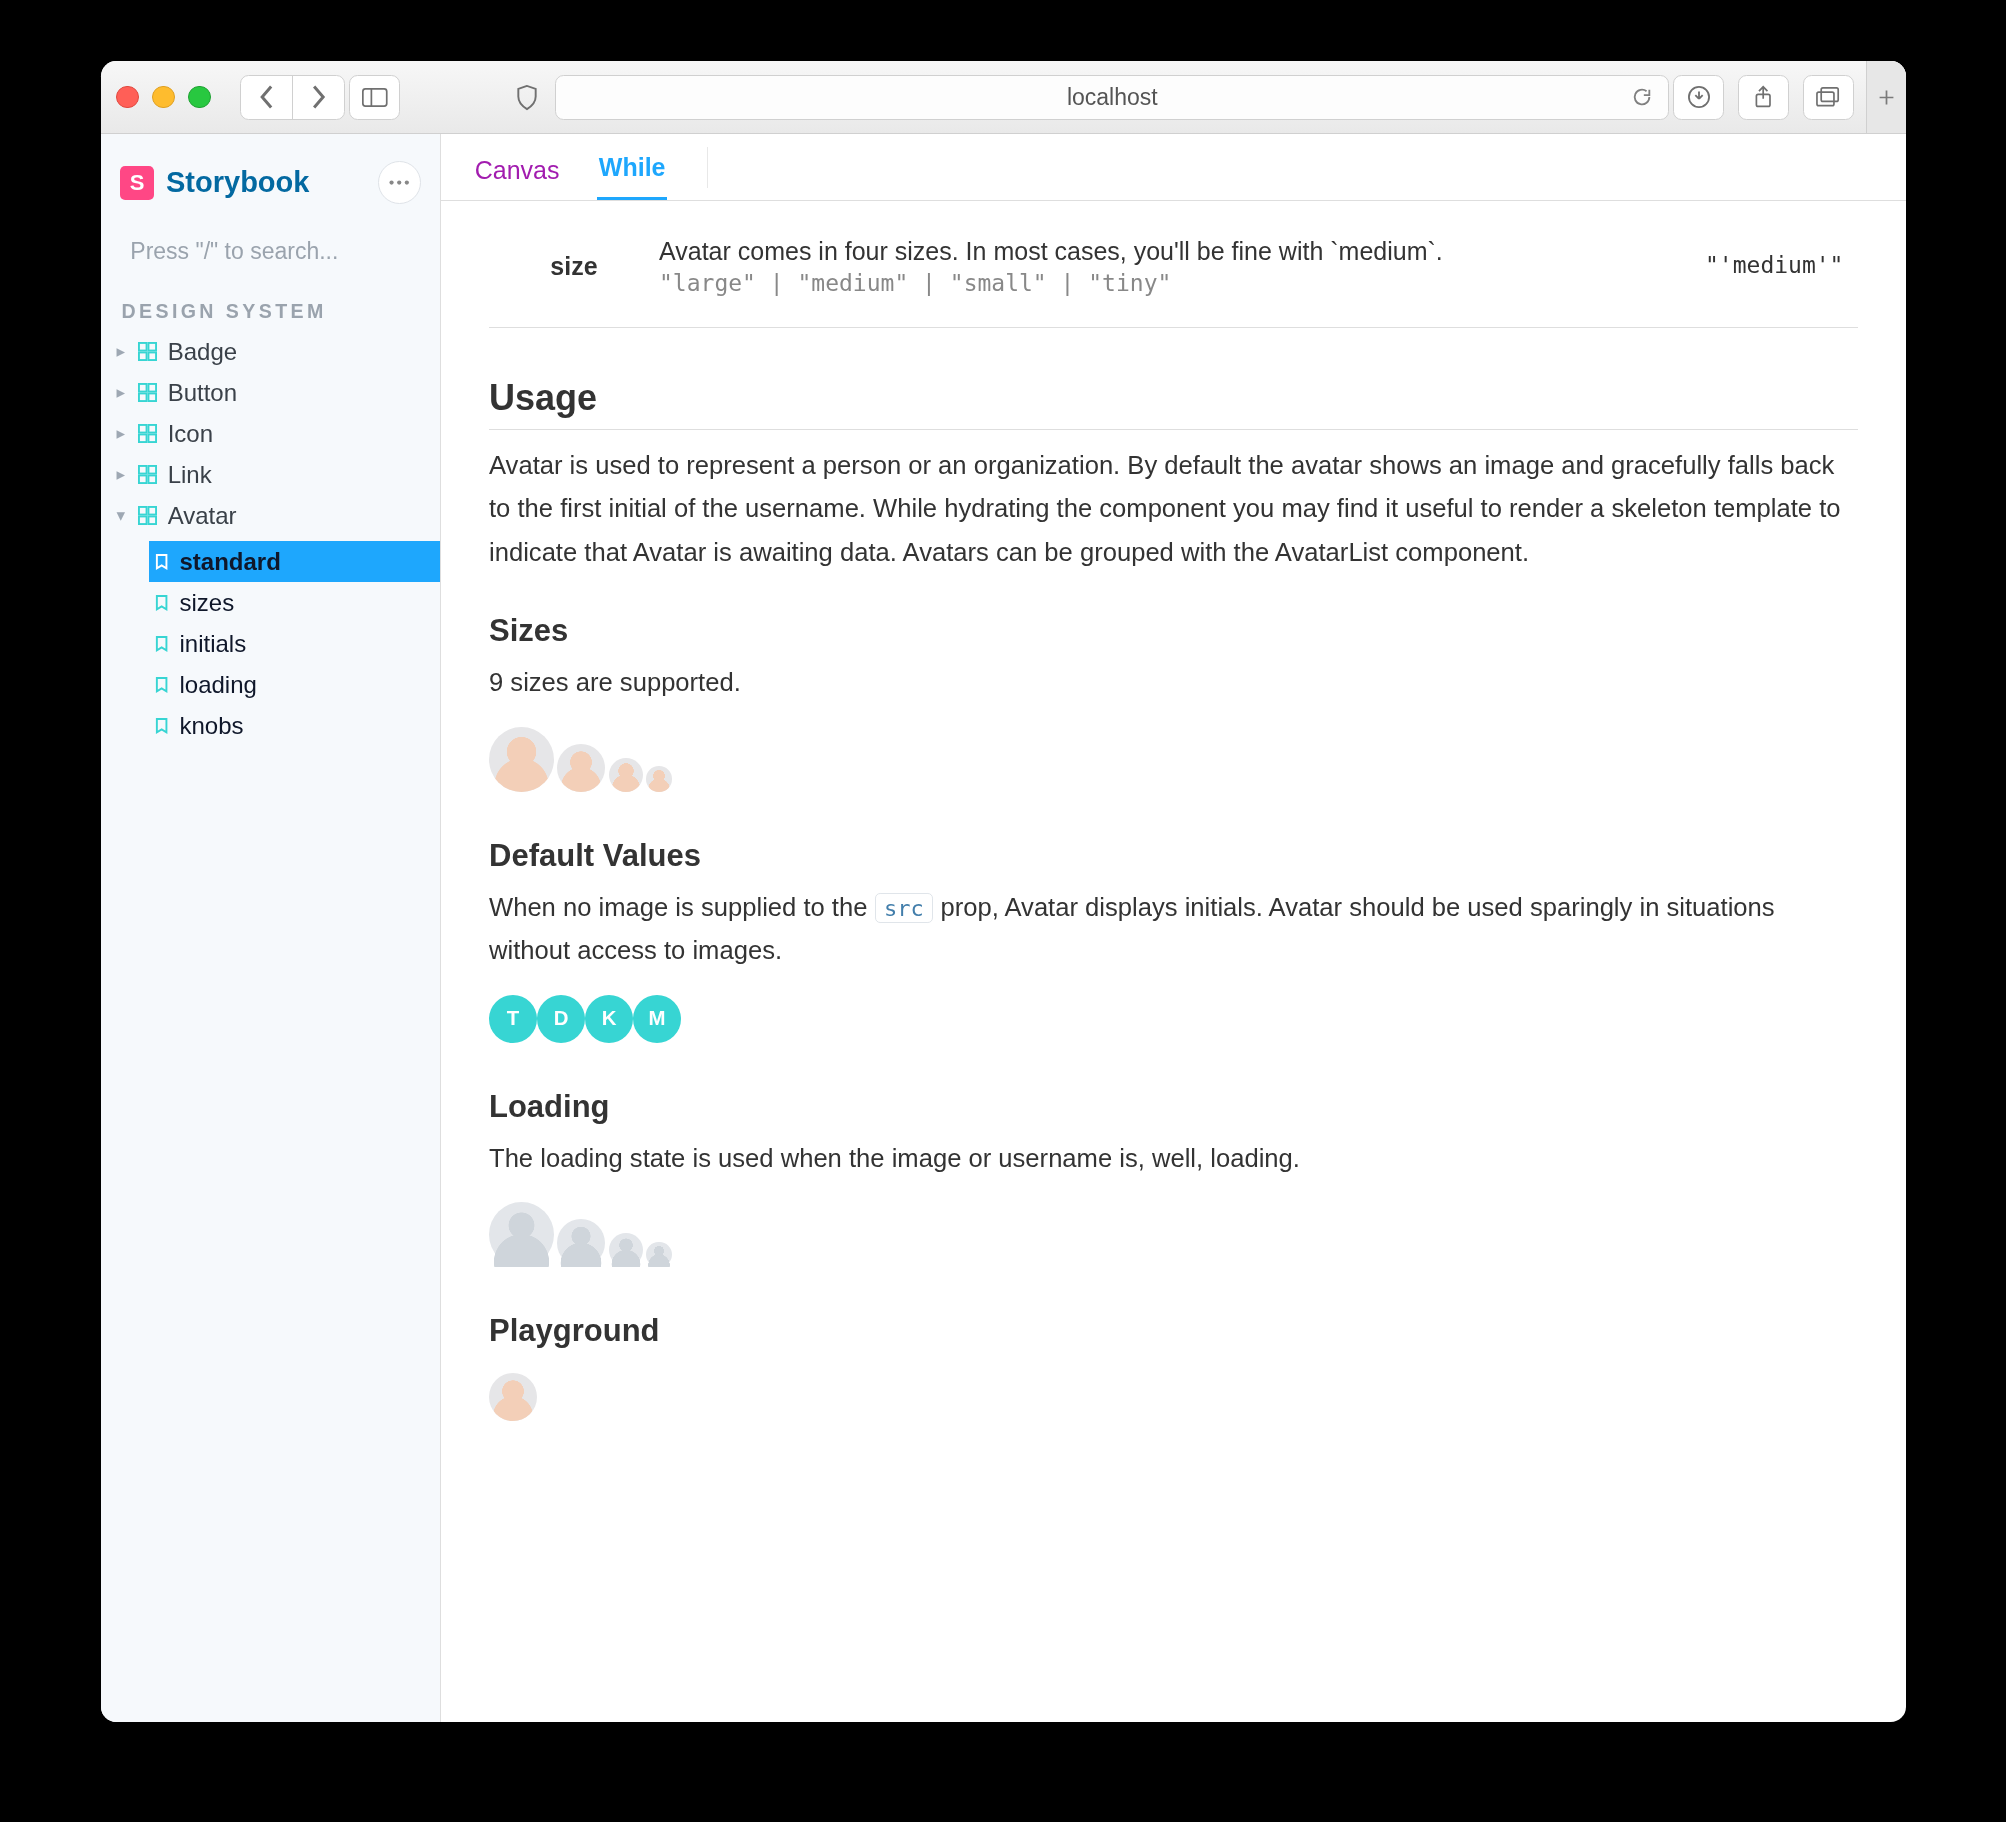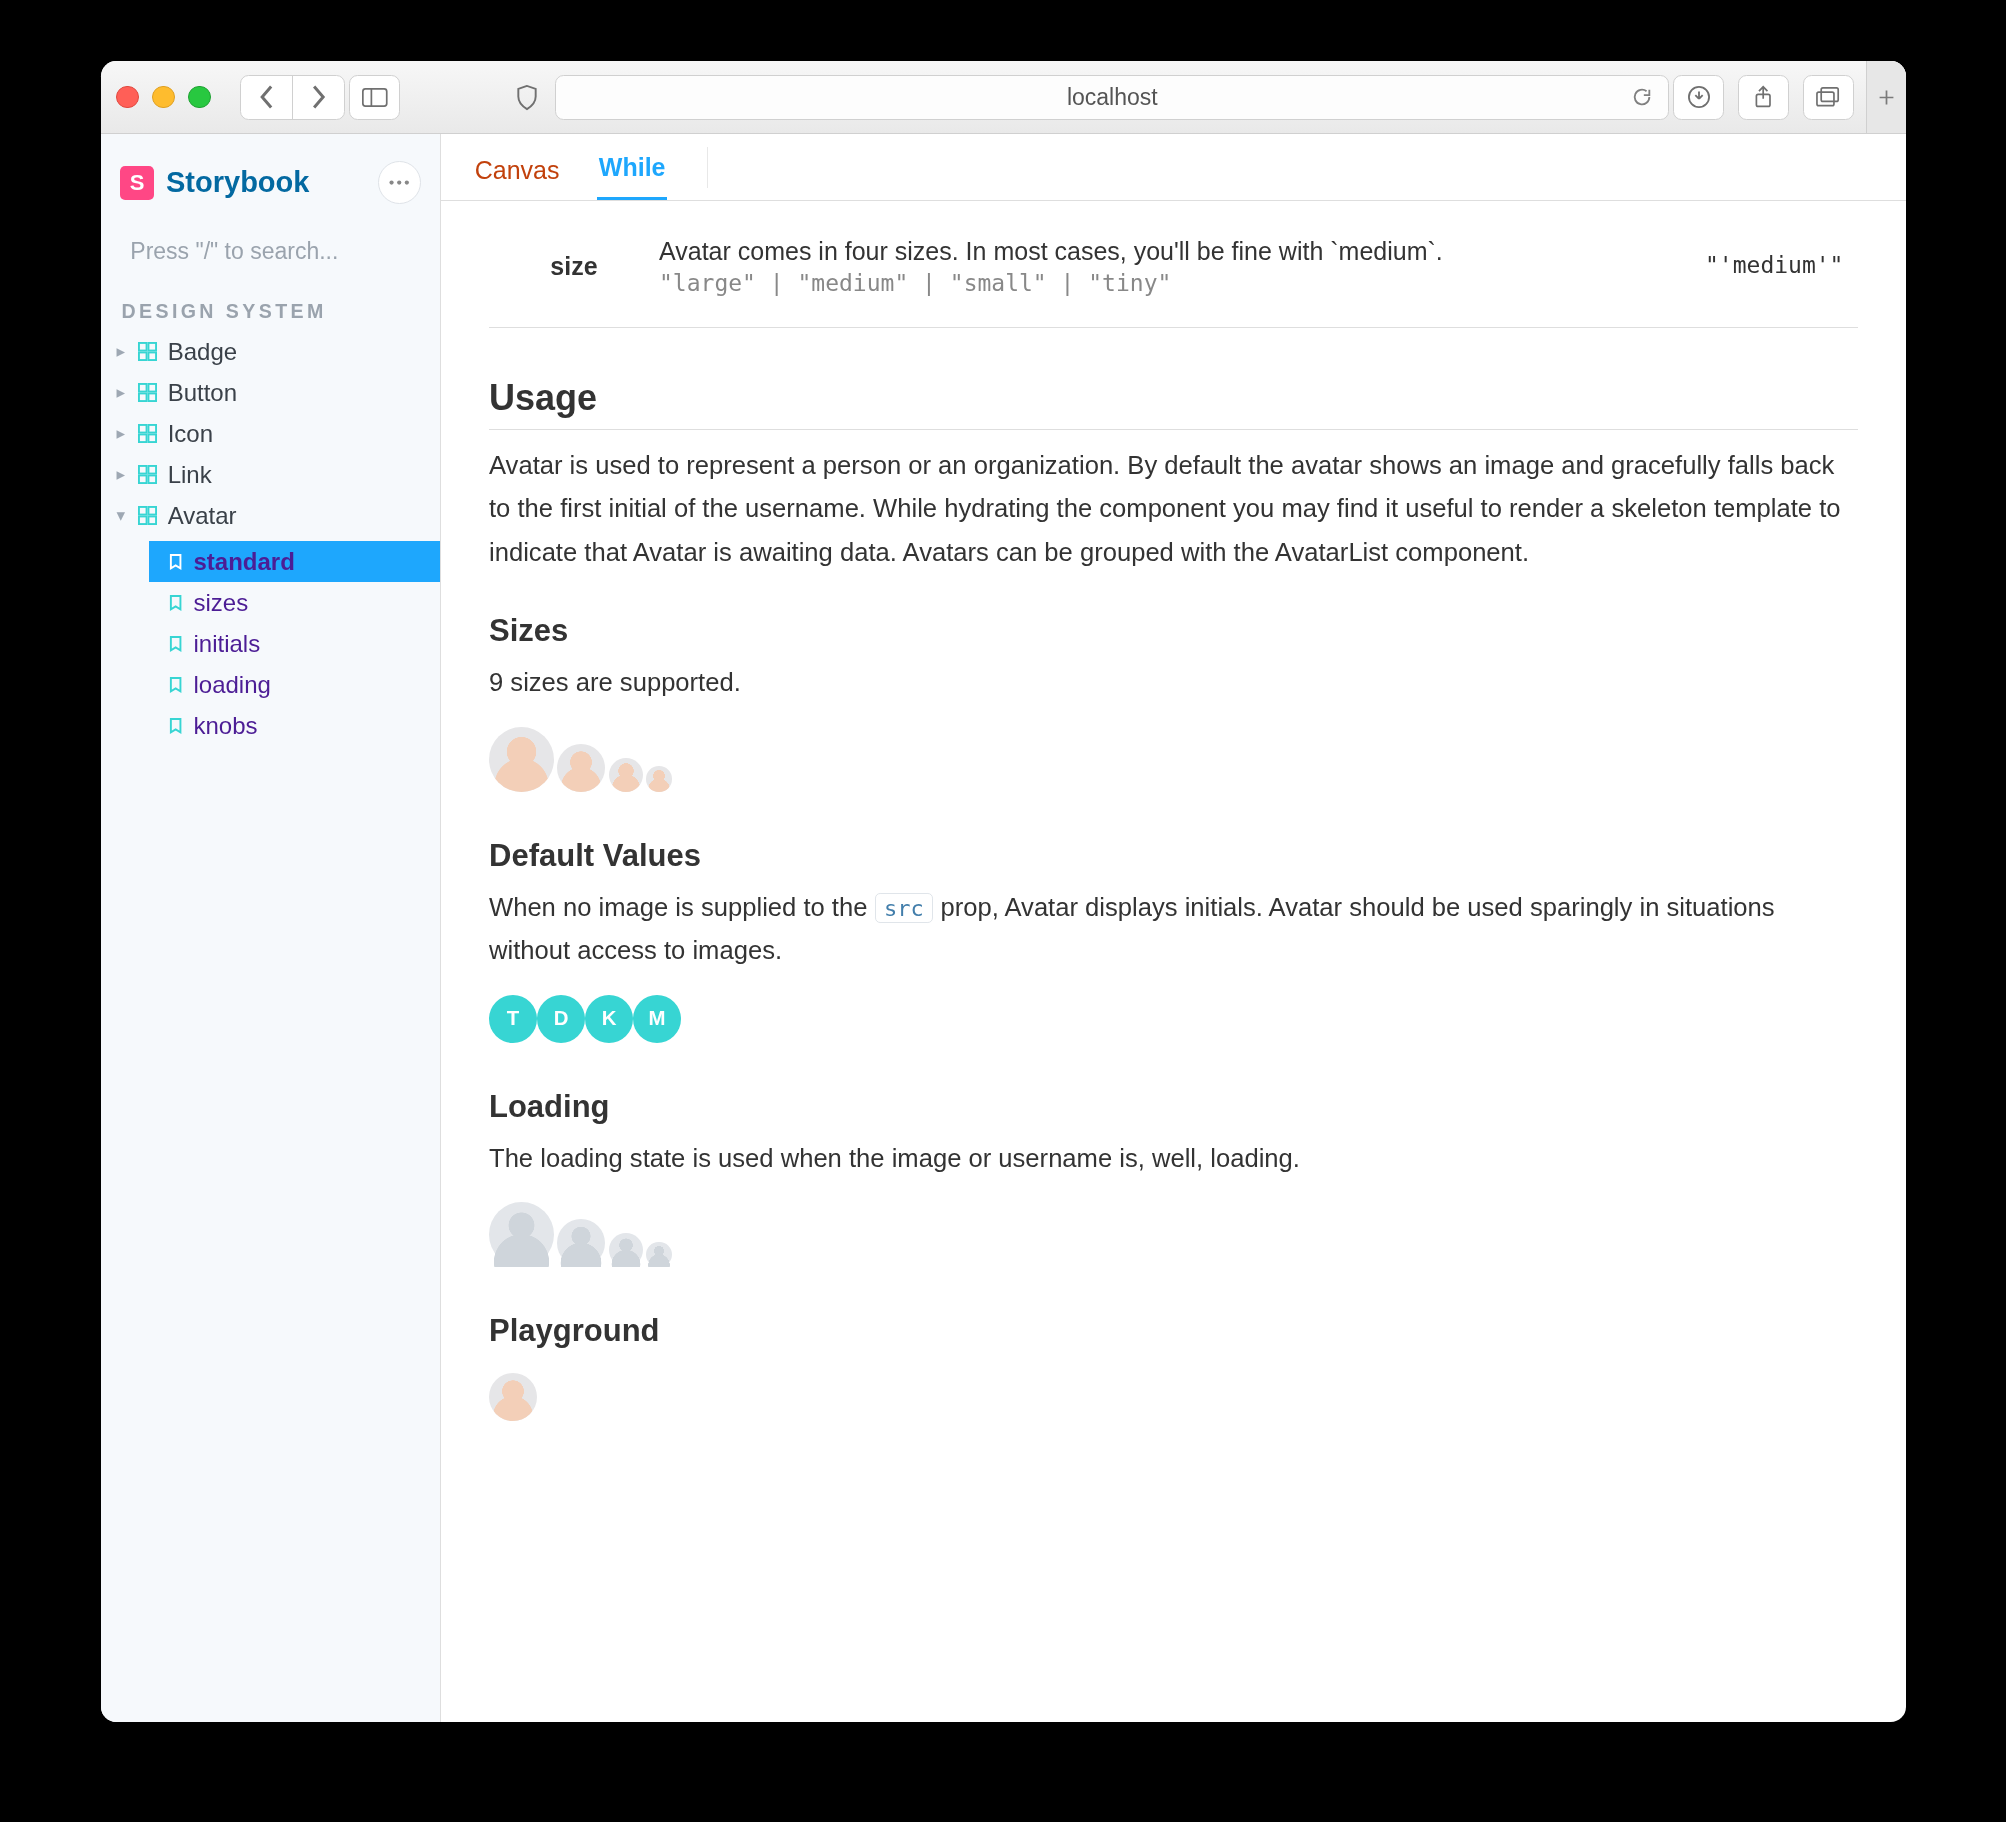--- a/index.html
+++ b/index.html
@@ -61,26 +61,26 @@
   .sb-search input::placeholder{color:#9aa3ad;}
   .sb-section{padding:8.5px 0 3.4px 20.4px;color:#9aa3ad;font-size:19.6px;letter-spacing:3.4px;font-weight:700;}
   .tree{list-style:none;margin:0;padding:5.1px 0;}
   .tree li{list-style:none;}
   .node{display:flex;align-items:center;height:41px;gap:10.2px;padding-left:12px;color:#3a4149;cursor:pointer;}
   .node .caret{width:15.3px;text-align:center;color:#9ea8b3;font-size:17px;}
   .node .comp-ico{width:19px;height:19px;color:var(--component);}
   .node.active{background:var(--accent);color:#fff;font-weight:700;}
   .node .story-ico{width:15.3px;height:15.3px;color:var(--component);}
   .children{padding-left:48px;}
-  .children .node{padding-left:19px;color:#4c1d95;}
+  .children .node{padding-left:5px;color:#0f172a;}
   .children .node.active .story-ico{color:#fff;}
   
   .main{flex:1;display:flex;flex-direction:column;min-width:0;}
   .tabs{height:66px;border-bottom:0.9px solid var(--border);display:flex;align-items:flex-end;padding:0 32px;position:relative;}
-  .tab{padding:15.3px 1.7px;font-size:25px;color:#c2410c;margin-right:36px;cursor:pointer;}
+  .tab{padding:15.3px 1.7px;font-size:25px;color:#a21caf;margin-right:36px;cursor:pointer;}
   .tab.active{color:var(--accent);font-weight:600;border-bottom:3.4px solid var(--accent);}
   .tab-div{width:0.9px;height:41px;background:#e8e8e8;align-self:center;margin-left:3.4px;}
   .doc{flex:1;overflow:auto;padding:0 48px 51px 48px;}
   .prop-row{display:flex;align-items:flex-start;padding:36px 0 31px 0;border-bottom:0.9px solid var(--border);}
   .prop-name{width:170px;font-weight:700;font-size:25px;padding-top:15.3px;text-align:center;}
   .prop-body{flex:1;}
   .prop-body .desc{font-size:25px;margin-bottom:4px;}
   .prop-body .type{font-family:ui-monospace,Menlo,Consolas,monospace;font-size:23px;color:var(--code-gray);}
   .prop-default{min-width:153px;text-align:left;font-family:ui-monospace,Menlo,Consolas,monospace;font-size:23px;color:#333;padding-top:15.3px;white-space:nowrap;}
   h2{font-size:36px;font-weight:600;margin:49px 0 13.6px;border-bottom:0.9px solid var(--border);padding-bottom:10.2px;}

